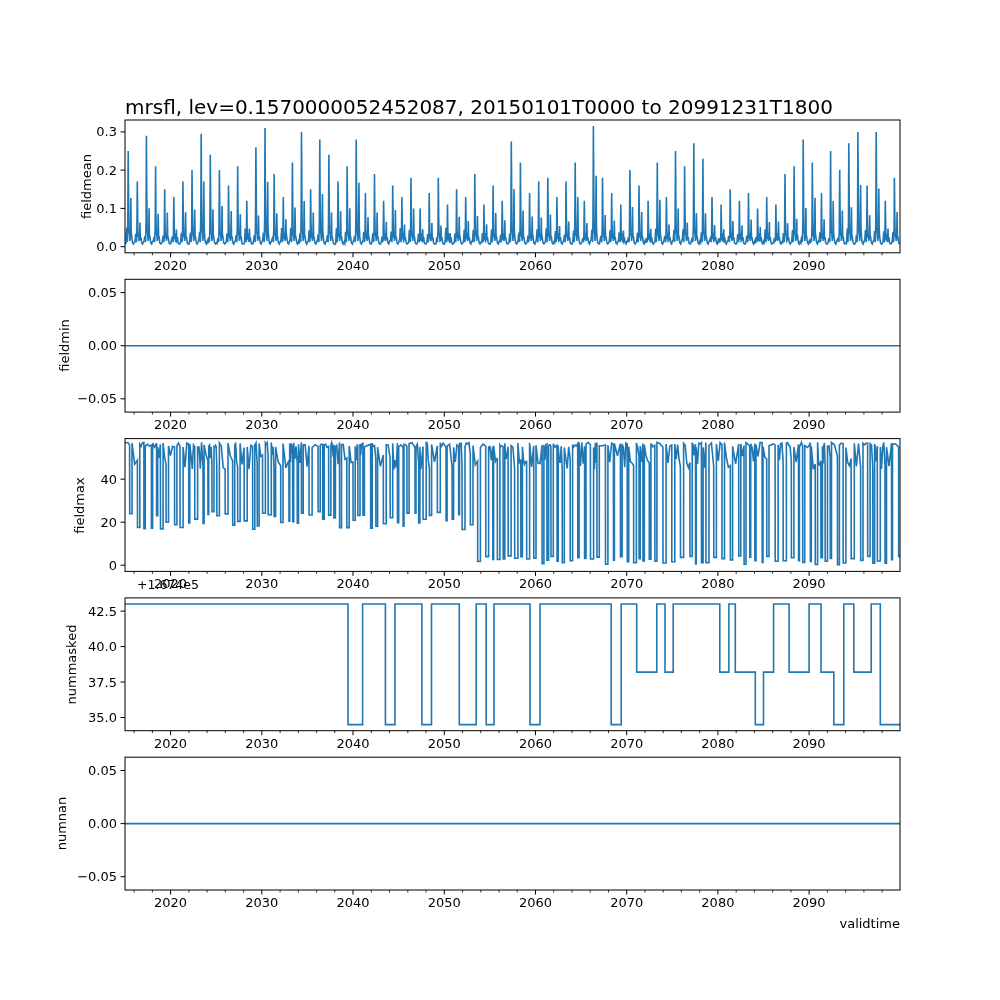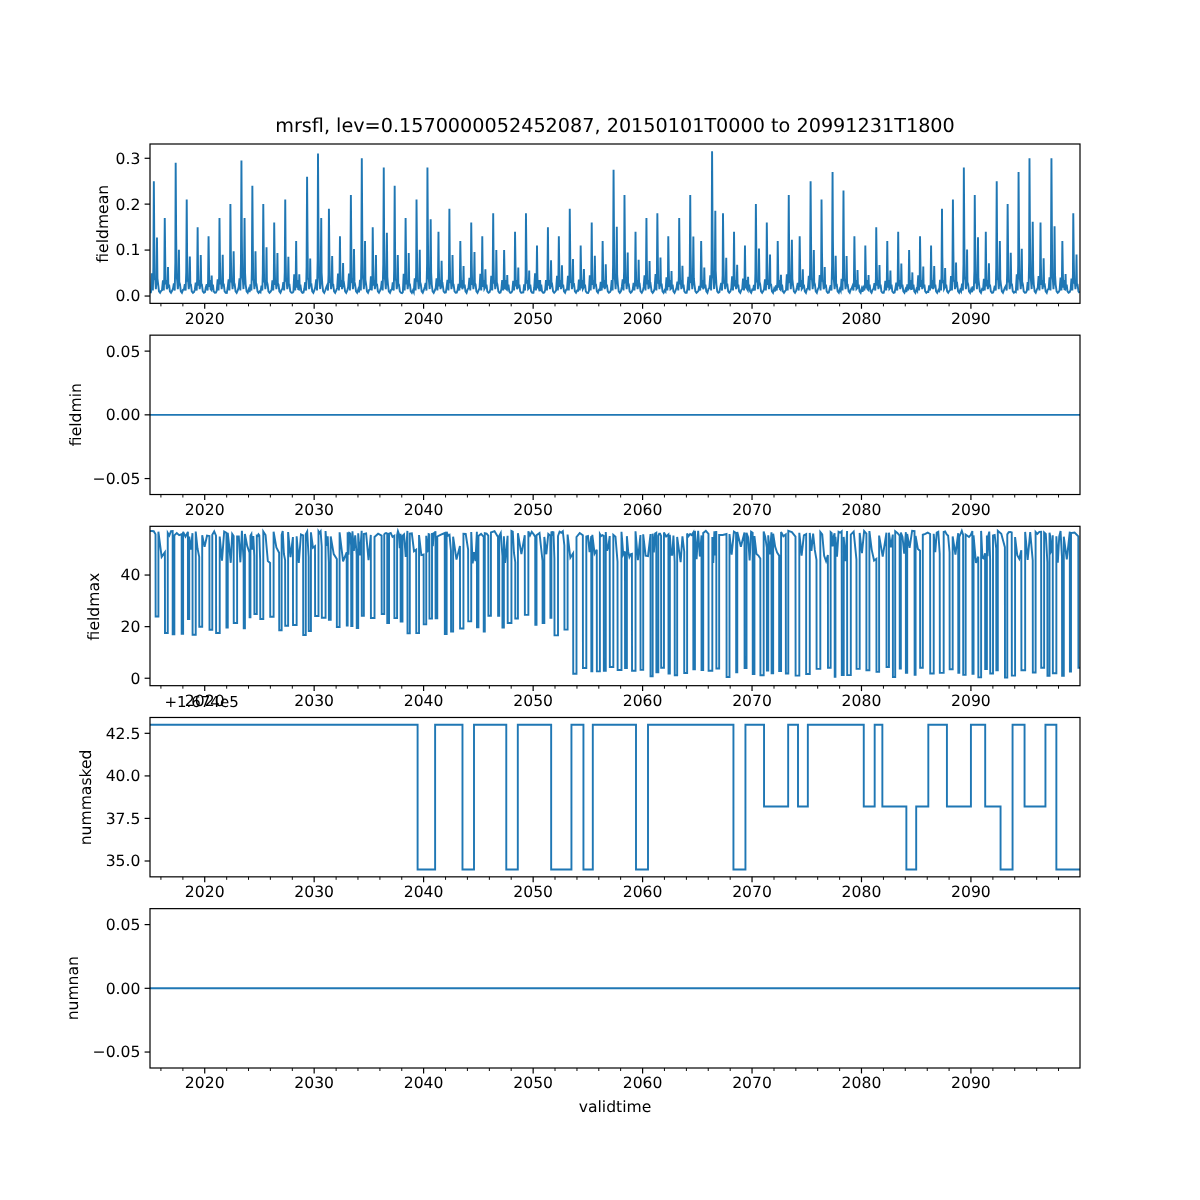--- a/index.html
+++ b/index.html
@@ -1,21 +1,21 @@
 <!DOCTYPE html>
 <html><head>
 <meta charset="utf-8">
 <style>
   html,body{margin:0;padding:0;background:#fff;}
   .fig{position:relative;width:1000px;height:1000px;background:#ffffff;overflow:hidden;
        font-family:"DejaVu Sans",sans-serif;color:#000;}
   .fig svg{position:absolute;left:0;top:0;}
   .ovl{position:absolute;white-space:nowrap;}
-  .title{left:125px;top:95px;width:775px;text-align:center;font-size:16px;}
-  .xlabel{left:125px;top:916px;width:775px;text-align:center;font-size:13px;}
+  .title{left:125px;top:95px;width:775px;text-align:left;font-size:20px;}
+  .xlabel{left:125px;top:916px;width:775px;text-align:right;font-size:13px;}
   .offset{left:137px;top:577px;font-size:12.5px;}
   .ylab{position:absolute;width:18px;display:flex;align-items:center;justify-content:center;}
   .ylab span{transform:rotate(-90deg);font-size:13px;white-space:nowrap;}
 </style>
 </head>
 <body>
 
 <div class="fig">
   <svg id="plot-svg" width="1000" height="1000" viewBox="0 0 1000 1000">
       <clipPath id="clip0">

